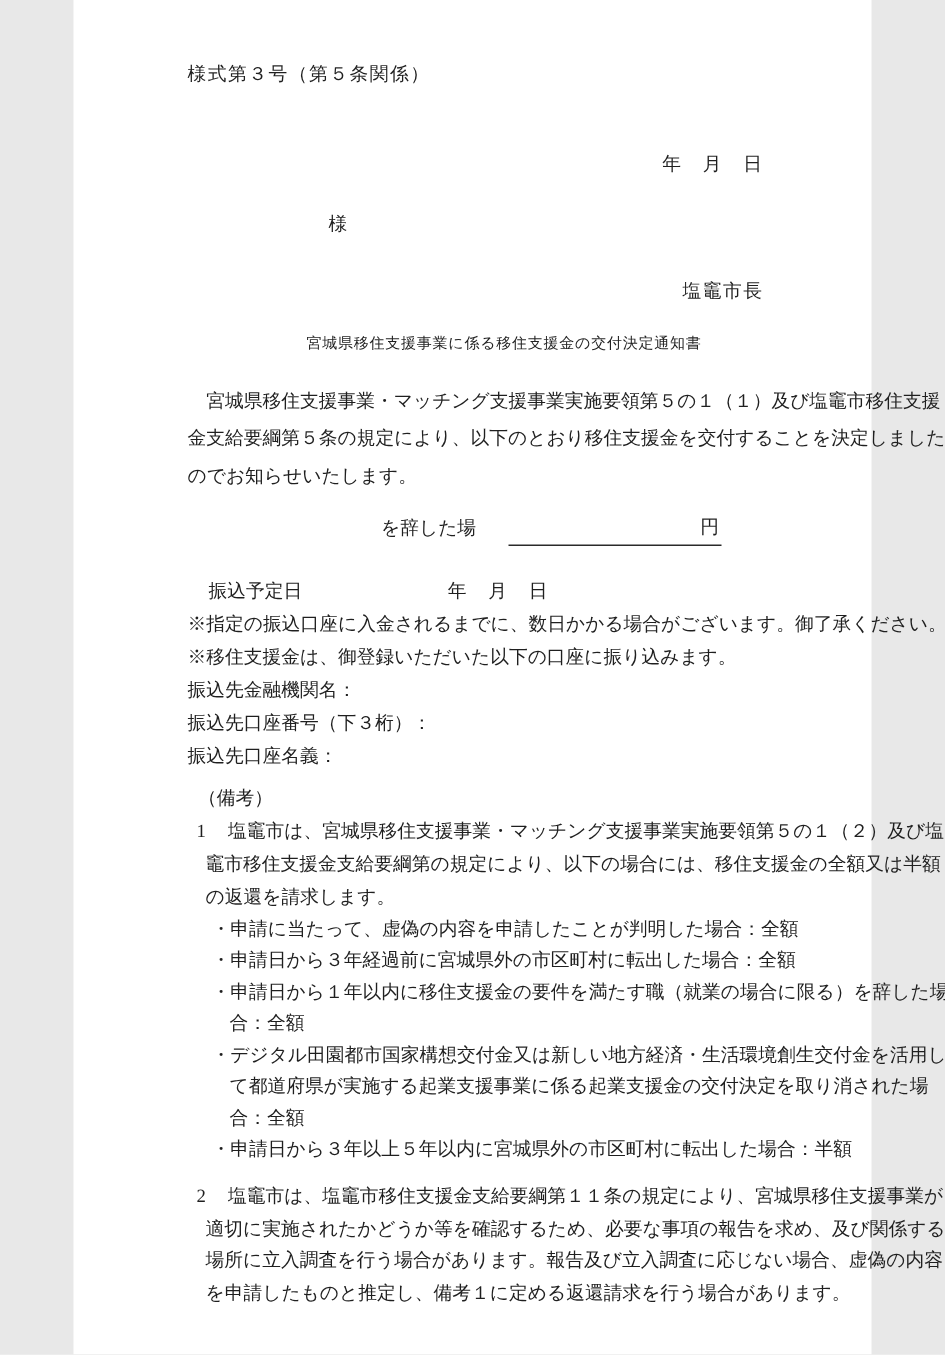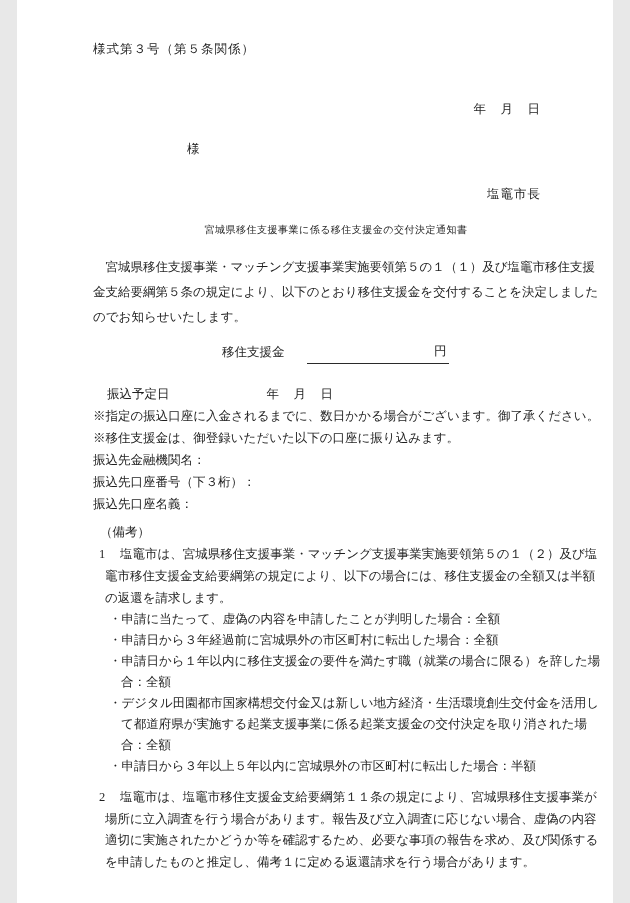--- a/index.html
+++ b/index.html
@@ -1,18 +1,18 @@
 <!DOCTYPE html>
 <html><head>
 <meta charset="utf-8">
 <style>
   html,body{margin:0;padding:0;background:#e8e8e8;}
   .page{
     position:relative;
-    width:596px;height:903px;
+    width:532px;height:903px;
     margin:0 auto;
     background:#ffffff;
     box-sizing:border-box;
     padding:38px 34px 0 76px;
     font-family:"Liberation Serif","DejaVu Serif",serif;
     font-size:12.5px;
     color:#1f1f1f;
     line-height:23px;
   }
   .line{white-space:nowrap;}
@@ -58,21 +58,21 @@
 
   <div class="line doc-title">宮城県移住支援事業に係る移住支援金の交付決定通知書</div>
 
   <div class="intro">
     <div class="line">　宮城県移住支援事業・マッチング支援事業実施要領第５の１（１）及び塩竈市移住支援</div>
     <div class="line">金支給要綱第５条の規定により、以下のとおり移住支援金を交付することを決定しました</div>
     <div class="line">のでお知らせいたします。</div>
   </div>
 
   <div class="line amount-line">
-    <span>移住支援金</span><span class="amount-blank"><span>円</span></span>
+    <span>を辞した場</span><span class="amount-blank"><span>円</span></span>
   </div>
 
   <div class="transfer">
     <div class="line sched">
       <span>振込予定日</span><span class="sched-date">年　月　日</span>
     </div>
     <div class="line">※指定の振込口座に入金されるまでに、数日かかる場合がございます。御了承ください。</div>
     <div class="line">※移住支援金は、御登録いただいた以下の口座に振り込みます。</div>
     <div class="line field">振込先金融機関名：</div>
     <div class="line field">振込先口座番号（下３桁）：</div>
@@ -98,19 +98,19 @@
         <div class="line bc">て都道府県が実施する起業支援事業に係る起業支援金の交付決定を取り消された場</div>
         <div class="line bc">合：全額</div>
         <div class="line">・申請日から３年以上５年以内に宮城県外の市区町村に転出した場合：半額</div>
       </div>
     </div>
 
     <div class="item item2">
       <div class="line">
         <span class="item-num">2</span><span>塩竈市は、塩竈市移住支援金支給要綱第１１条の規定により、宮城県移住支援事業が</span>
       </div>
+      <div class="line cont">適切に実施されたかどうか等を確認するため、必要な事項の報告を求め、及び関係する</div>
       <div class="line cont">場所に立入調査を行う場合があります。報告及び立入調査に応じない場合、虚偽の内容</div>
-      <div class="line cont">適切に実施されたかどうか等を確認するため、必要な事項の報告を求め、及び関係する</div>
       <div class="line cont">を申請したものと推定し、備考１に定める返還請求を行う場合があります。</div>
     </div>
   </div>
 
 </div>
 
 </body></html>

